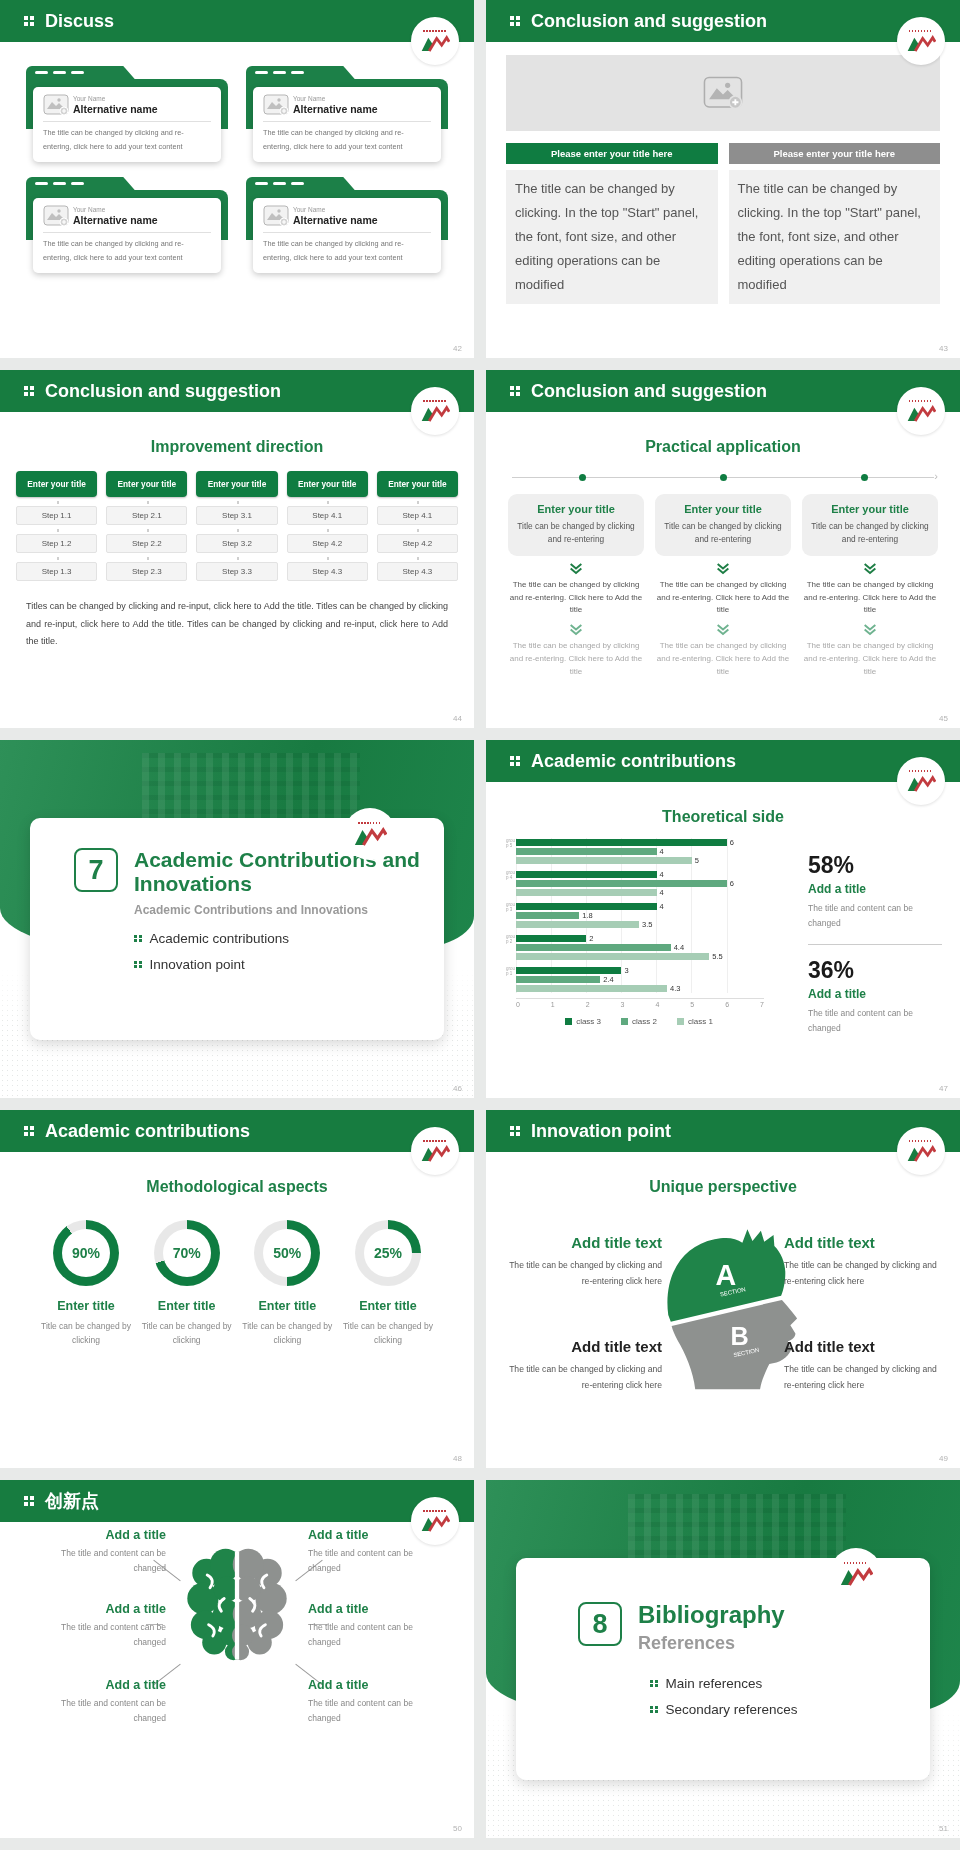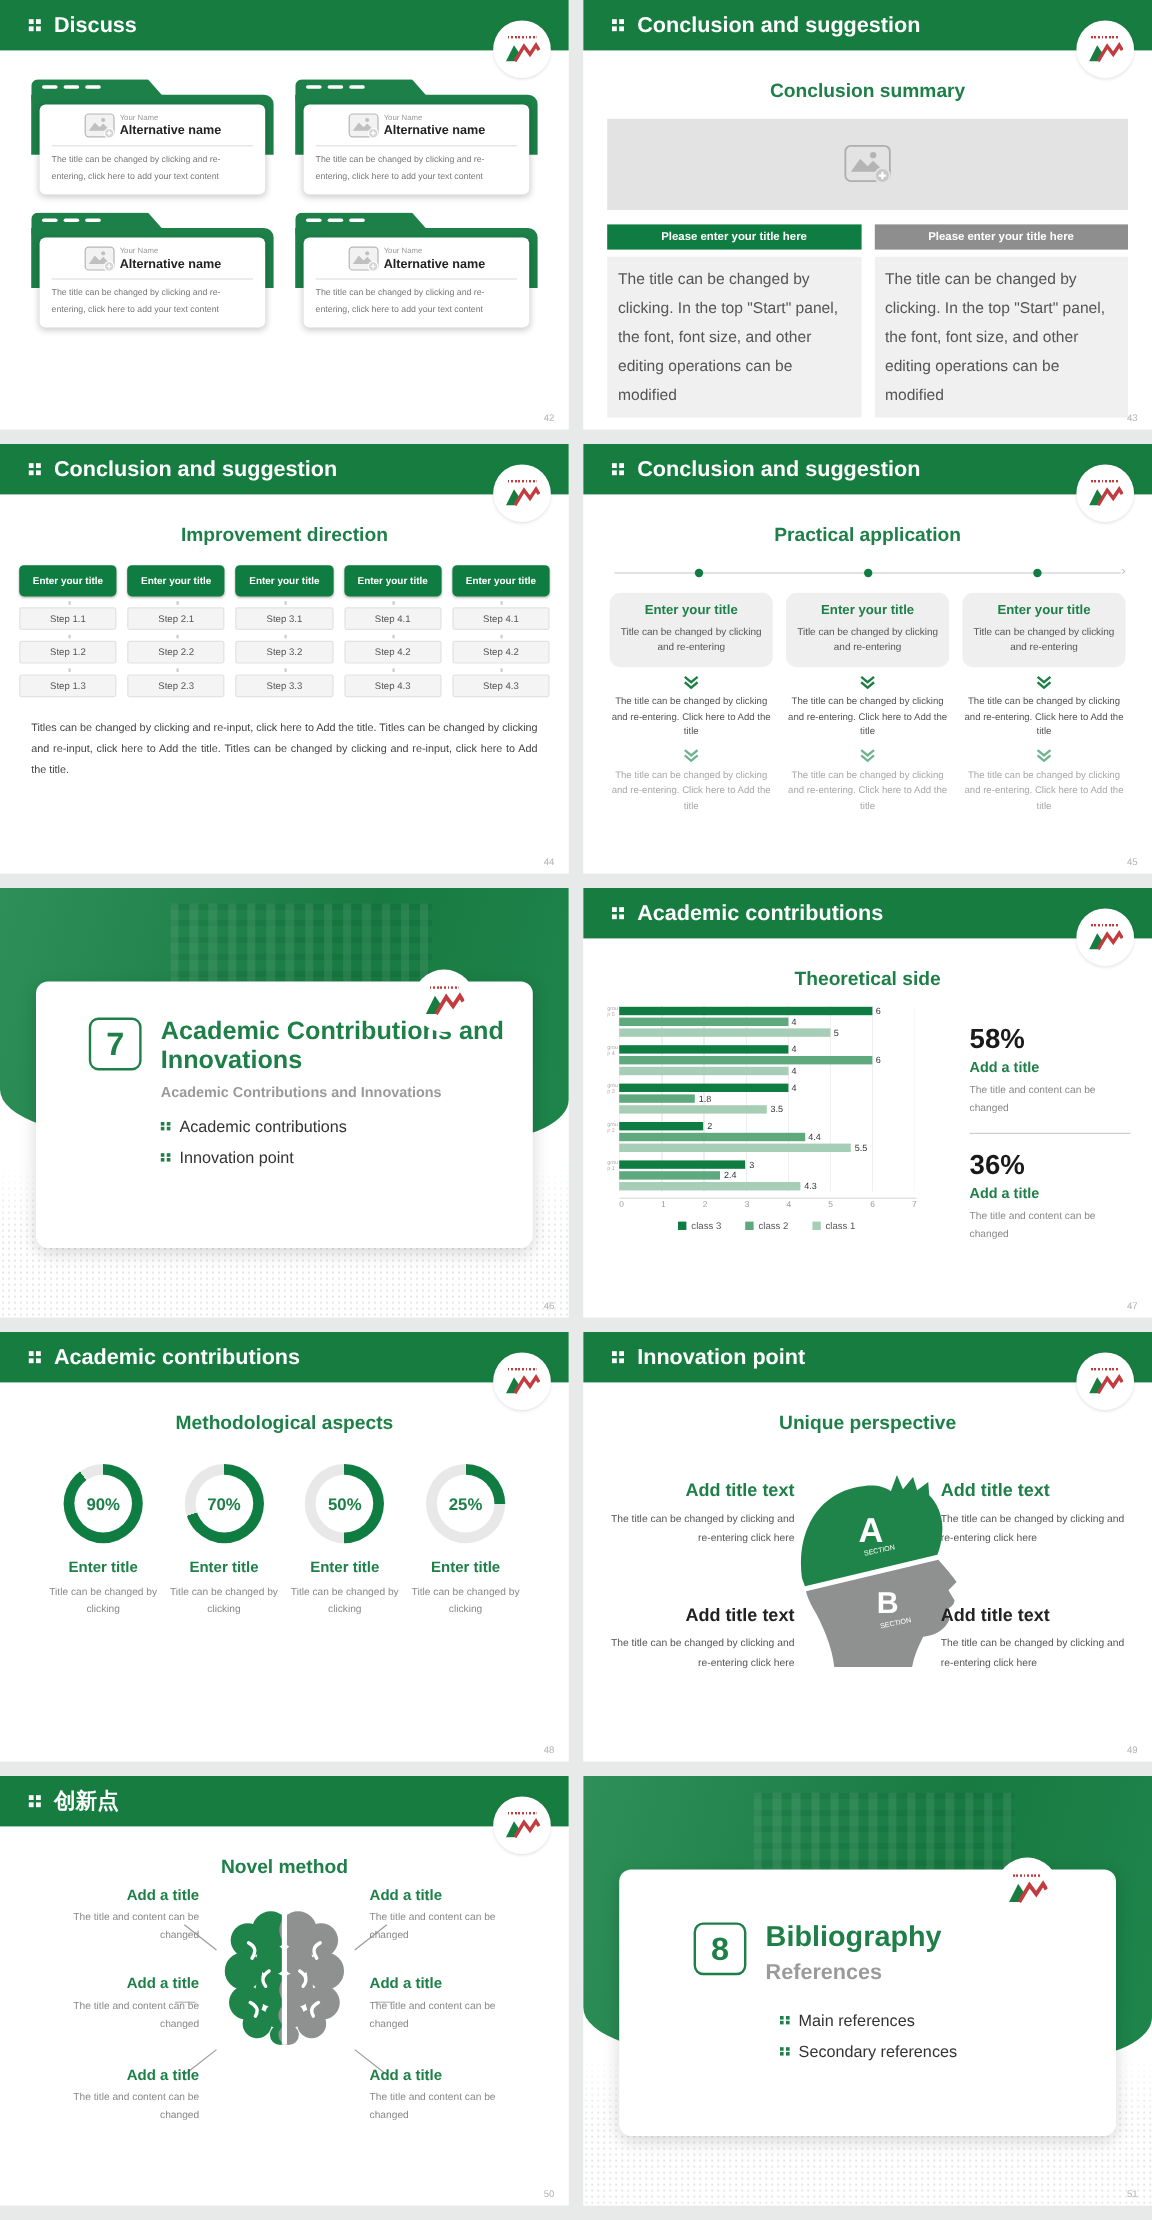--- a/index.html
+++ b/index.html
@@ -24,21 +24,21 @@
   
   .cards { display:grid; grid-template-columns:1fr 1fr; gap:15px 18px; padding:0 26px; margin-top:24px; }
   .folder { position:relative; height:96px; }
   .f-tab { position:absolute; top:0; left:0; width:56%; height:18px; background:#1c8048;
            border-radius:6px 4px 0 0; clip-path:polygon(0 0,86% 0,100% 100%,0 100%); }
   .f-dashes { position:absolute; top:5px; left:9px; display:flex; gap:5px; }
   .f-dashes i { width:13px; height:3px; background:#fff; border-radius:2px; display:block; }
   .f-body { position:absolute; top:13px; left:0; right:0; height:50px; background:#1c8048; border-radius:0 8px 0 0; }
   .f-card { position:absolute; top:21px; left:7px; right:7px; bottom:0; background:#fff; border-radius:5px;
             box-shadow:0 2px 6px rgba(0,0,0,.22); padding:7px 10px 5px; }
-  .f-head { display:flex; gap:4px; align-items:center;justify-content:center; }
+  .f-head { display:flex; gap:4px; align-items:center; }
   .f-name { font-size:6.5px; color:#999; }
   .f-alt { font-size:10.5px; font-weight:bold; color:#222; margin-top:1px; }
   .f-div { border-top:1px solid #e0e0e0; margin:5px 0 4px; }
   .f-text { font-size:7.3px; color:#777; line-height:1.9; }
   
   .ph-box { margin:13px 20px 0; height:76px; background:#e3e3e3; display:flex; align-items:center; justify-content:center; }
   .two-col { display:flex; gap:11px; padding:0 20px; margin-top:12px; }
   .tc { flex:1; }
   .bar-title { height:21px; display:flex; align-items:center; justify-content:center; color:#fff;
                font-weight:bold; font-size:9.5px; }
@@ -283,21 +283,20 @@
         </span>
       <span>Conclusion and suggestion</span>
     </div>
     <div class="logo-circle">
       <span class="logo-cap"></span>
       <svg width="30" height="19" viewBox="0 0 36 22">
         <path d="M2 20 L10 4 L16 13 L12 20 Z" fill="#177c40"></path>
         <path d="M11 20 L20 5 L26 13 L32 4 L35 9" fill="none" stroke="#c23b3f" stroke-width="3.4"></path>
       </svg>
     </div>
-    <div class="sub-title">Conclusion summary</div>
     <div class="ph-box">
       <svg width="42" height="34" viewBox="0 0 26 22">
         <rect x="1" y="1" width="24" height="19" rx="3" fill="#e3e3e3" stroke="#aeaeae"></rect>
         <path d="M4 15 L9 8 L13 12 L16 9 L22 15 Z" fill="#b4b4b4"></path>
           <circle cx="16" cy="6" r="1.7" fill="#b4b4b4"></circle>
         <circle cx="21" cy="17" r="4" fill="#c7c7c7" stroke="#e3e3e3"></circle>
           <path d="M21 15 V19 M19 17 H23" stroke="#fff" stroke-width="1.2"></path>
       </svg>
     </div>
     <div class="two-col">
@@ -738,21 +737,20 @@
         </span>
       <span>创新点</span>
     </div>
     <div class="logo-circle">
       <span class="logo-cap"></span>
       <svg width="30" height="19" viewBox="0 0 36 22">
         <path d="M2 20 L10 4 L16 13 L12 20 Z" fill="#177c40"></path>
         <path d="M11 20 L20 5 L26 13 L32 4 L35 9" fill="none" stroke="#c23b3f" stroke-width="3.4"></path>
       </svg>
     </div>
-    <div class="sub-title">Novel method</div>
     <div class="brain-zone">
       <svg class="brain-svg" viewBox="0 0 200 185">
         <g fill="#1f8449">
           <circle cx="57" cy="52" r="20"></circle>
             <circle cx="84" cy="40" r="22"></circle>
             <circle cx="52" cy="88" r="22"></circle>
           <circle cx="85" cy="75" r="18"></circle>
             <circle cx="55" cy="125" r="20"></circle>
             <circle cx="86" cy="110" r="20"></circle>
           <circle cx="68" cy="150" r="17"></circle>

